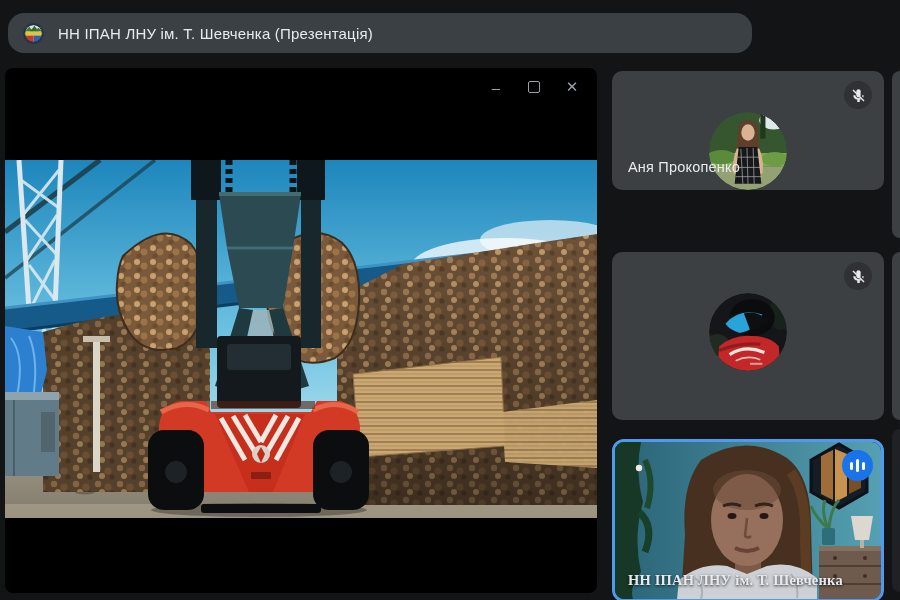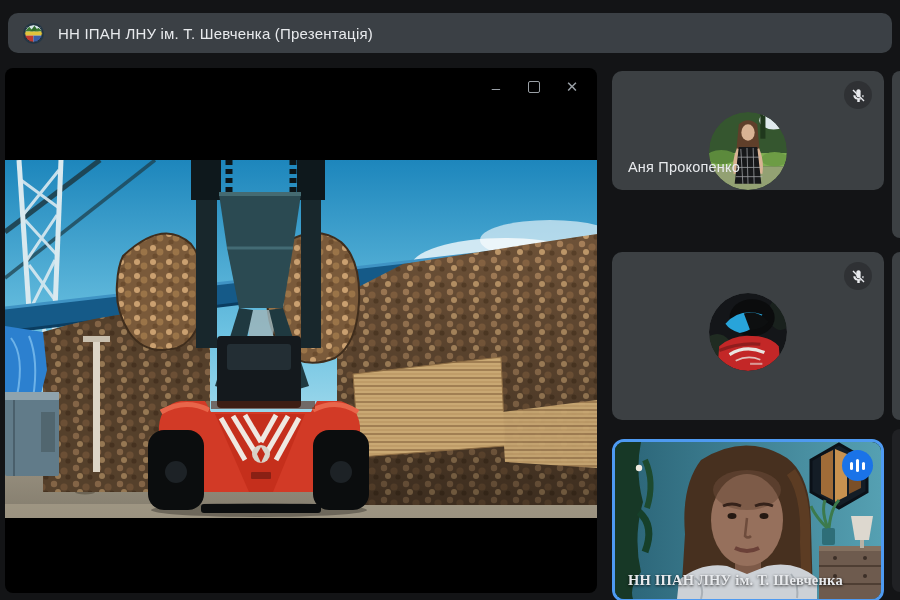--- a/index.html
+++ b/index.html
@@ -3,22 +3,22 @@
 <meta charset="utf-8">
 <style>
   html,body{margin:0;padding:0}
   body{
     width:900px;height:600px;position:relative;overflow:hidden;
     background:var(--page-bg,#131416);
     font-family:"Liberation Sans",sans-serif;
   }
   
   .topbar{
-    position:absolute;left:8px;top:13px;width:884px;height:40px;
-    background:var(--bar-bg,#3b4045);border-radius:10px;
+    position:absolute;left:8px;top:13px;width:744px;height:40px;
+    background:var(--bar-bg,#3b4045);border-radius:16px;
     display:flex;align-items:center;padding:0 14px;box-sizing:border-box;gap:13px;
   }
   .topbar .logo{width:23px;height:23px;flex:0 0 auto}
   .topbar .title{color:var(--text,#e8eaed);font-size:15px;font-weight:500;letter-spacing:.2px;white-space:nowrap}
   
   .stage{
     position:absolute;left:5px;top:68px;width:592px;height:525px;
     background:#000;border-radius:8px;overflow:hidden;
   }
   .winctl{position:absolute;top:5px;right:6px;display:flex;z-index:5}

